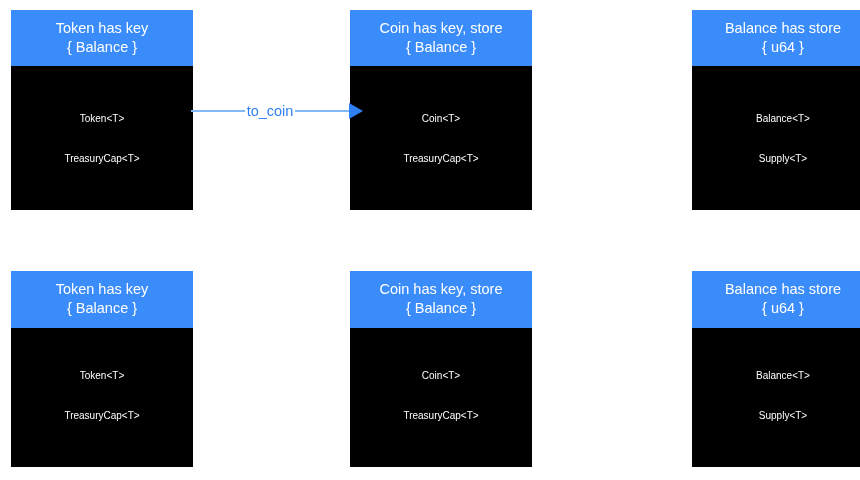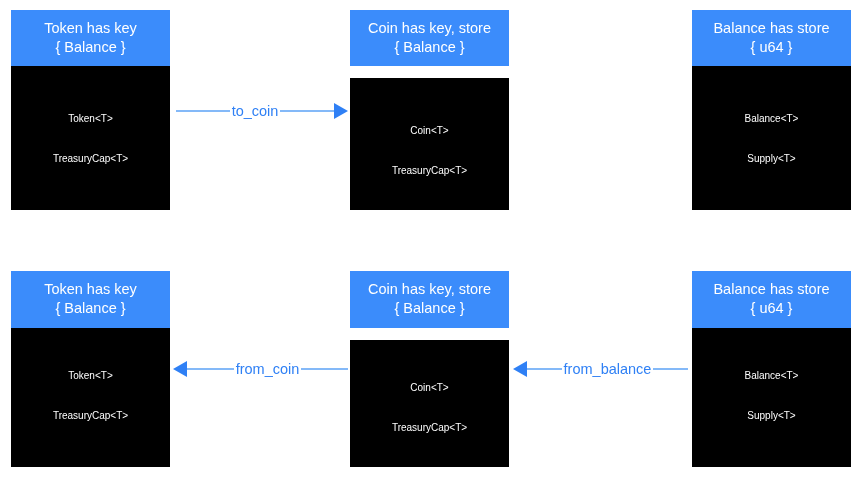--- a/index.html
+++ b/index.html
@@ -19,21 +19,21 @@
   #canvas {
     position: absolute;
     left: 0; top: 0;
     width: 860px;
     height: 480px;
   }
 
   
   .struct-box {
     position: absolute;
-    width: 159px;
+    width: 182px;
     box-sizing: border-box;
     display: flex;
     flex-direction: column;
     border-radius: 28px;
   }
 
   .struct-header {
     background: #3b8cfb;
     color: #ffffff;
     text-align: center;
@@ -68,21 +68,21 @@
   .row-top .struct-body .field:nth-child(1) { margin-top: 44px; }
   .row-top .struct-body .field:nth-child(2) { margin-top: 22px; }
 
   
   .row-bottom { top: 271px; height: 196px; }
   .row-bottom .struct-header { height: 57px; }
   .row-bottom .struct-body .field:nth-child(1) { margin-top: 39px; }
   .row-bottom .struct-body .field:nth-child(2) { margin-top: 22px; }
 
   .col-1 { left: 11px; }
-  .col-2 { left: 350px; gap: 12px; }
+  .col-2 { left: 350px; }
   .col-3 { left: 692px; }
 
   
   .arrow {
     position: absolute;
     height: 26px;
     display: flex;
     align-items: center;
     justify-content: center;
   }
@@ -107,21 +107,21 @@
     border-top: 8px solid transparent;
     border-bottom: 8px solid transparent;
     border-left: 14px solid #2f80f5;
   }
   .arrow.to-left .head {
     border-top: 8px solid transparent;
     border-bottom: 8px solid transparent;
     border-right: 14px solid #2f80f5;
   }
 
-  .arrow-top-1 { left: 176px; top: 98px; width: 172px; }
+  .arrow-top-1 { left: 191px; top: 98px; width: 172px; }
   .arrow-top-2 { left: 516px; top: 98px; width: 172px; }
   .arrow-bot-1 { left: 173px; top: 356px; width: 175px; }
   .arrow-bot-2 { left: 513px; top: 356px; width: 175px; }
 </style>
 </head>
 <body>
 
 <div id="canvas">
 
   <div class="struct-box row-top col-1">
@@ -191,27 +191,15 @@
     <div class="struct-header">
       <span class="hline">Balance has store</span>
       <span class="hline">{ u64 }</span>
     </div>
     <div class="struct-body">
       <span class="field">Balance&lt;T&gt;</span>
       <span class="field">Supply&lt;T&gt;</span>
     </div>
   </div>
 
-  <div class="arrow to-left arrow-bot-1">
-    <span class="head"></span>
-    <span class="seg"></span>
-    <span class="arrow-label">from_coin</span>
-    <span class="seg"></span>
-  </div>
-
-  <div class="arrow to-left arrow-bot-2">
-    <span class="head"></span>
-    <span class="seg"></span>
-    <span class="arrow-label">from_balance</span>
-    <span class="seg"></span>
-  </div>
+
 
 </div>
 
 </body></html>

